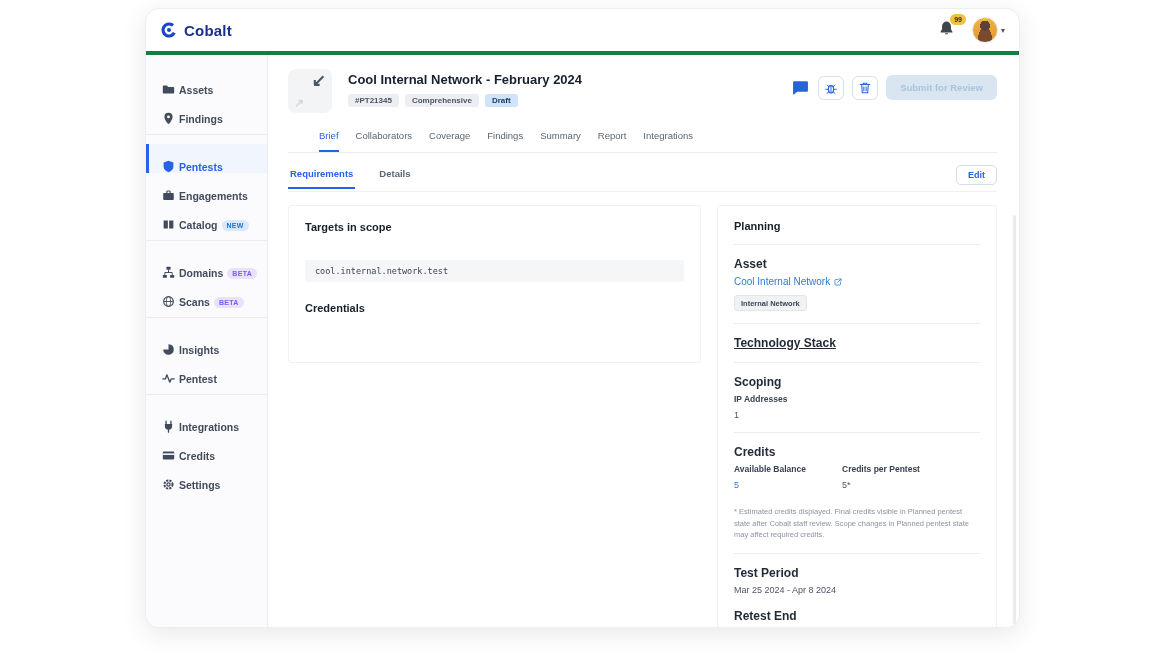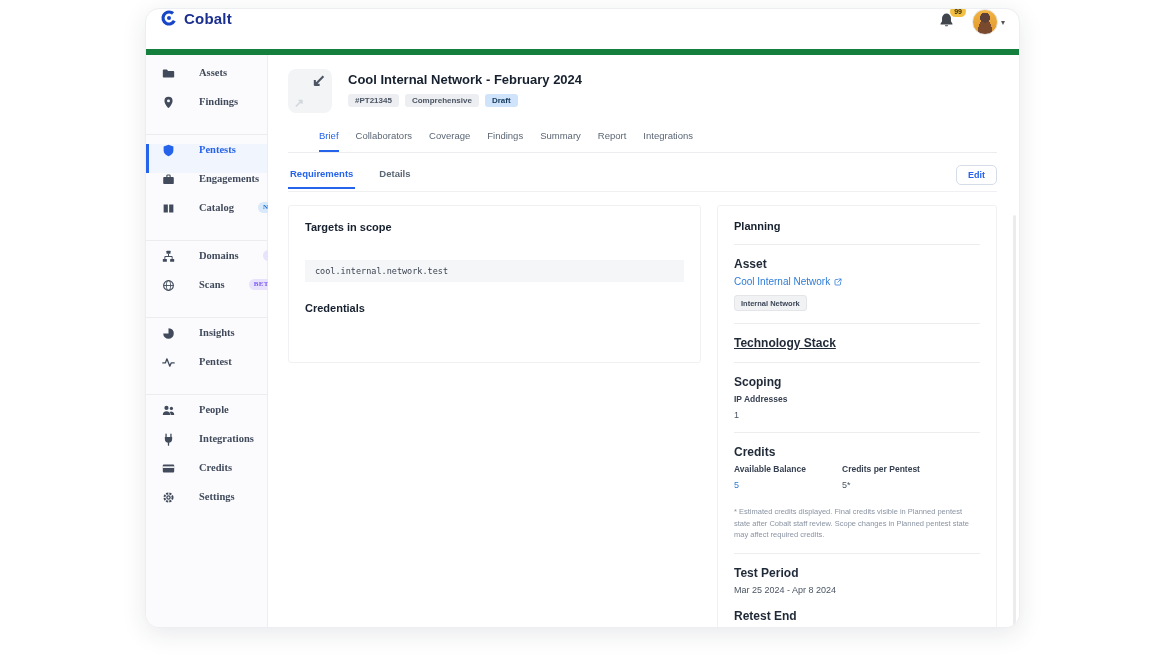--- a/index.html
+++ b/index.html
@@ -6,39 +6,39 @@
   html,body { width:1170px; height:658px; background:#fff; font-family:"Liberation Sans", sans-serif; color:#1f2937; overflow:hidden; }
 
   .app-window {
     position:absolute; left:145px; top:8px; width:875px; height:620px;
     background:#fff; border:1px solid #eceef1; border-radius:14px;
     box-shadow:0 6px 24px rgba(30,40,60,.10);
     display:flex; flex-direction:column; overflow:hidden;
   }
 
   
-  .topbar { height:46px; flex:0 0 46px; display:flex; align-items:flex-start; padding:0 14px 0 14px; border-bottom:6px solid #15803d; }
+  .topbar { height:46px; flex:0 0 46px; display:flex; align-items:center; padding:0 14px 0 14px; border-bottom:4px solid #15803d; }
   .logo { display:flex; align-items:center; gap:6px; }
   .logo-text { font-size:15px; font-weight:bold; color:#1b2f8f; letter-spacing:.2px; }
   .topbar-right { margin-left:auto; display:flex; align-items:center; gap:14px; }
   .bell-wrap { position:relative; width:20px; height:20px; cursor:pointer; }
   .bell-badge { position:absolute; top:-6px; right:-8px; background:#f2c043; color:#3a2c00; font-size:7px; font-weight:bold; border-radius:8px; padding:2px 4px; line-height:1; }
   .avatar-wrap { display:flex; align-items:center; gap:3px; cursor:pointer; }
   .avatar { width:26px; height:26px; border-radius:50%;
     background:
       radial-gradient(circle at 50% 32%, #5d4037 0 24%, rgba(0,0,0,0) 25%),
       radial-gradient(ellipse at 50% 95%, #7a4a2f 0 42%, rgba(0,0,0,0) 43%),
       linear-gradient(#f2b544, #e1952b);
     border:1px solid #e8e8e8; }
   .caret { font-size:8px; color:#555; }
 
   
   .body-row { flex:1; display:flex; min-height:0; }
   .sidebar { width:122px; flex:0 0 122px; background:#fbfbfd; border-right:1px solid #ededf0; padding-top:12px; }
-  .side-item { display:flex; align-items:flex-start; gap:24px; height:29px; padding-left:13px; font-size:10.5px; font-weight:600; color:#414b5c; border-left:3px solid transparent; cursor:pointer;font-family:Liberation Serif, serif; }
+  .side-item { display:flex; align-items:flex-end; gap:4px; height:29px; padding-left:13px; font-size:10.5px; font-weight:600; color:#414b5c; border-left:3px solid transparent; cursor:pointer; }
   .side-item .ic { display:flex; width:13px; height:13px; color:#414b5c; flex:0 0 13px; }
   .side-item.active { color:#2563eb; background:#f1f5fd; border-left-color:#2563eb; }
   .side-item.active .ic { color:#2563eb; }
   .side-div { height:1px; background:#ececf0; margin:9px 0; }
   .mini-badge { font-size:7px; font-weight:bold; padding:2px 5px; border-radius:7px; line-height:1; letter-spacing:.3px; }
   .mini-badge.new { background:#d8e9fb; color:#2271d3; }
   .mini-badge.beta { background:#e9e2fc; color:#7a5af5; }
 
   .main { flex:1; position:relative; padding:14px 22px 0 20px; overflow:hidden; background:#fff; }
   .scrollbar { position:absolute; right:3px; top:160px; width:3px; height:452px; background:#ececef; border-radius:2px; }
@@ -211,31 +211,20 @@
               <path d="M1 8.5h3.2L6 3.5l3.6 9 1.7-4H15" stroke="currentColor" stroke-width="1.6" fill="none" stroke-linecap="round" stroke-linejoin="round"></path>
             </svg>
           </span>
         <span>Pentest</span>
       </div>
       <div class="side-div"></div>
 
       <div class="side-item">
         <span class="ic">
             <svg viewBox="0 0 16 16" width="13" height="13">
-              <circle cx="5.5" cy="4.8" r="2.6" fill="currentColor"></circle>
-              <path d="M1 13.5a4.5 4.5 0 0 1 9 0z" fill="currentColor"></path>
-              <circle cx="11.6" cy="5.4" r="2" fill="currentColor"></circle>
-              <path d="M10.8 13.5a6 6 0 0 0-1.5-3.7 3.7 3.7 0 0 1 5.7 3.7z" fill="currentColor"></path>
-            </svg>
-          </span>
-        <span>People</span>
-      </div>
-      <div class="side-item">
-        <span class="ic">
-            <svg viewBox="0 0 16 16" width="13" height="13">
               <path d="M5 1.5V5M11 1.5V5" stroke="currentColor" stroke-width="1.6" stroke-linecap="round"></path>
               <path d="M3.5 5h9v2.5a4.5 4.5 0 0 1-9 0z" fill="currentColor"></path>
               <path d="M8 12v3" stroke="currentColor" stroke-width="1.6" stroke-linecap="round"></path>
             </svg>
           </span>
         <span>Integrations</span>
       </div>
       <div class="side-item">
         <span class="ic">
             <svg viewBox="0 0 16 16" width="13" height="13">
@@ -264,20 +253,39 @@
           <span class="arr-dark">↙</span>
           <span class="arr-light">↗</span>
         </div>
         <div class="pt-title-block">
           <div class="pt-title">Cool Internal Network - February 2024</div>
           <div class="pt-badges">
             <span class="badge gray">#PT21345</span>
             <span class="badge gray">Comprehensive</span>
             <span class="badge blue">Draft</span>
           </div>
+        </div>
+        <div class="pt-actions">
+          <span class="icon-plain-btn">
+            <svg width="17" height="17" viewBox="0 0 16 16">
+                <path d="M14 2H2a1 1 0 0 0-1 1v11.3a.4.4 0 0 0 .66.3L5 12h9a1 1 0 0 0 1-1V3a1 1 0 0 0-1-1z" fill="#2464d6"></path>
+              </svg>
+          </span>
+          <span class="icon-btn">
+            <svg width="14" height="14" viewBox="0 0 16 16">
+                <ellipse cx="8" cy="9.5" rx="3" ry="4.2" fill="none" stroke="#2464d6" stroke-width="1.3"></ellipse>
+                <path d="M8 5.3v8.4M5 9.5H2M14 9.5h-3M5.6 12.4l-2.2 1.8M10.4 12.4l2.2 1.8M5.6 6.6 3.8 4.6M10.4 6.6l1.8-2" stroke="#2464d6" stroke-width="1.1" fill="none" stroke-linecap="round"></path>
+              </svg>
+          </span>
+          <span class="icon-btn">
+            <svg width="14" height="14" viewBox="0 0 16 16">
+                <path d="M2.5 4h11M6 4V2.5h4V4M4.2 4l.7 9.5h6.2L11.8 4M6.7 6.5v4.6M9.3 6.5v4.6" stroke="#2464d6" stroke-width="1.2" fill="none" stroke-linecap="round"></path>
+              </svg>
+          </span>
+          <button class="btn-disabled">Submit for Review</button>
         </div>
       </div>
 
       <div class="tabs">
         <span class="tab active">Brief</span>
         <span class="tab">Collaborators</span>
         <span class="tab">Coverage</span>
         <span class="tab">Findings</span>
         <span class="tab">Summary</span>
         <span class="tab">Report</span>

